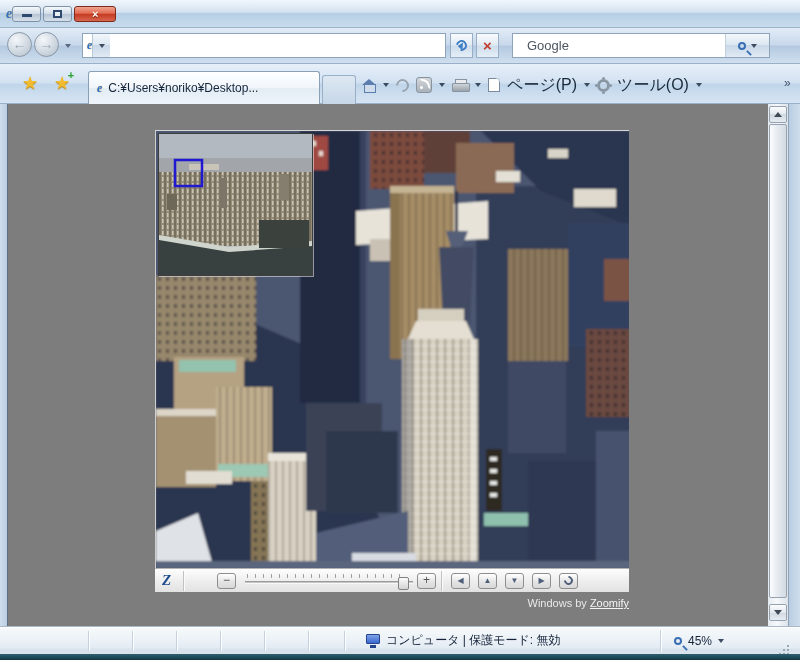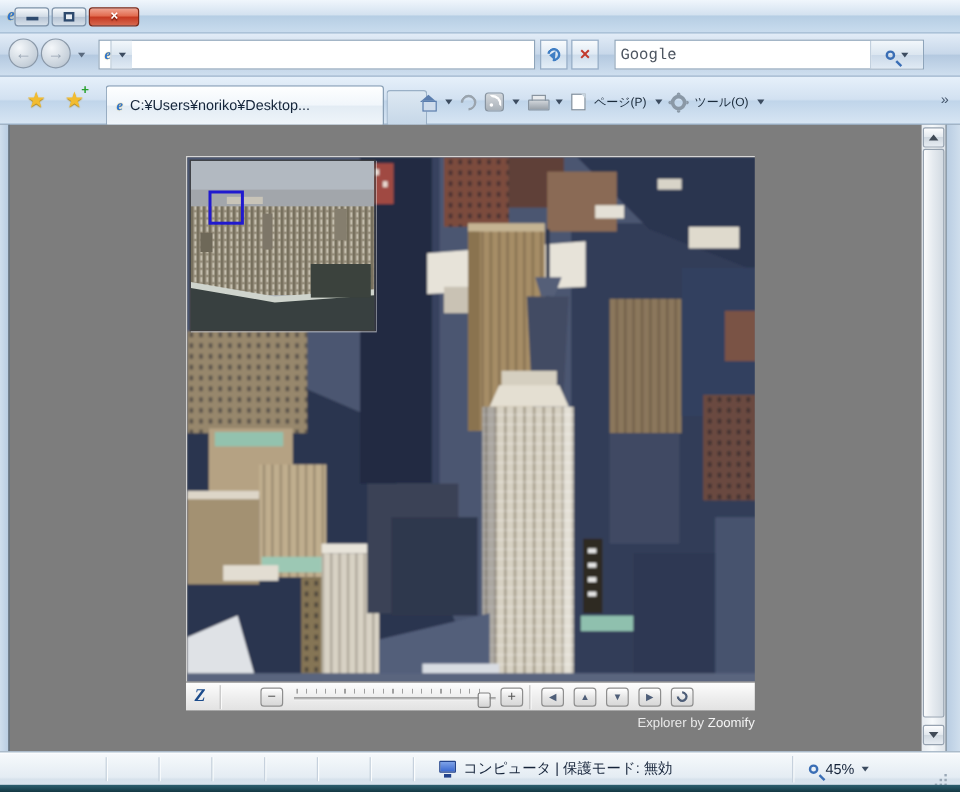--- a/index.html
+++ b/index.html
@@ -40,22 +40,22 @@
   .toolbtn { position:absolute; top:5px; width:23px; height:25px; border:1px solid #98aec6;
     background:linear-gradient(#f8fbfd,#e0eaf4 48%,#ceddec 52%,#e4eef7);
     display:flex; align-items:center; justify-content:center; }
   .refresh-ring { width:11px; height:11px; border:2px solid #3f7ec4; border-radius:50%;
     border-left-color:transparent; transform:rotate(-35deg); position:relative; }
   .refresh-ring:after { content:""; position:absolute; left:-4px; top:-2px;
     border:4px solid transparent; border-right:5px solid #3f7ec4; transform:rotate(40deg); }
   .stop-x { color:#c23b2e; font-size:15px; font-weight:bold; line-height:1; }
   .searchbox { left:512px; top:5px; width:258px; height:25px; background:#fff;
     border:1px solid #8ea4ba; display:flex; align-items:center; }
-  .search-input { flex:1; border:none; outline:none; font-family:Liberation Mono, monospace;
-    font-size:13px; color:#404040; padding-left:4px; background:transparent; }
+  .search-input { flex:1; border:none; outline:none; font-family:Liberation Sans, sans-serif;
+    font-size:13px; color:#404040; padding-left:14px; background:transparent; }
   .search-input::placeholder { color:#4d5560; opacity:1; }
   .search-right { width:44px; height:23px; background:linear-gradient(#f2f7fb,#dbe6f0 50%,#c9d8e8 50%,#e0eaf4);
     border-left:1px solid #c2d0de; display:flex; align-items:center; justify-content:center; gap:5px; }
   .magnifier { width:8px; height:8px; border:2px solid #3a6eb5; border-radius:50%; position:relative; }
   .magnifier:after { content:""; position:absolute; width:6px; height:2px; background:#3a6eb5;
     transform:rotate(45deg); left:6px; top:8px; }
 
   
   .commandbar { left:0; top:64px; width:800px; height:40px;
     background:linear-gradient(#e6f0fa,#d2e1f1 48%,#c0d5ea 52%,#d7e5f3);
@@ -63,22 +63,22 @@
   .star { position:absolute; top:8px; font-size:18px; color:#f2bc30; text-shadow:0 1px 1px #b08410; }
   .star .plus { position:absolute; right:-4px; top:-3px; font-size:11px; font-weight:bold; color:#27a02c; text-shadow:none; }
   .tab { position:absolute; left:88px; top:7px; width:232px; height:33px;
     background:linear-gradient(#feffff,#f1f6fb 48%,#e3ecf4 52%,#eff5fa);
     border:1px solid #8aa0b6; border-bottom:none; border-radius:3px 3px 0 0;
     display:flex; align-items:center; padding:0 8px; font-size:12px; color:#15253a; }
   .tab-label { margin-left:6px; white-space:nowrap; overflow:hidden;text-align:center; }
   .tabstub { position:absolute; left:322px; top:11px; width:34px; height:29px;
     background:linear-gradient(#dde8f2,#c6d7e8); border:1px solid #9ab0c6; border-bottom:none;
     border-radius:3px 3px 0 0; }
-  .cmdicons { position:absolute; left:350px; top:9px; height:24px; display:flex; align-items:center; gap:7px;
-    font-size:10px; color:#1a2a3a; }
+  .cmdicons { position:absolute; left:362px; top:9px; height:24px; display:flex; align-items:center; gap:7px;
+    font-size:16px; color:#1a2a3a; }
   .house { position:relative; width:14px; height:12px; }
   .house:before { content:""; position:absolute; left:0; top:0; border-left:7px solid transparent;
     border-right:7px solid transparent; border-bottom:6px solid #5b7eae; }
   .house:after { content:""; position:absolute; left:2px; top:5px; width:10px; height:7px;
     background:#cfdcec; border:1px solid #5b7eae; }
   .sync-ring { width:13px; height:13px; border:2px solid #9aa4ae; border-radius:50%; border-bottom-color:transparent; transform:rotate(45deg); }
   .rss-sq { width:16px; height:16px; border-radius:3px; border:1px solid #8894a0;
     background:linear-gradient(#d4d8dc,#a9b1b9); position:relative; }
   .rss-sq i { position:absolute; left:3px; bottom:3px; width:3px; height:3px; background:#fff; border-radius:50%; }
   .rss-sq:before { content:""; position:absolute; left:3px; bottom:3px; width:6px; height:6px;
@@ -113,21 +113,21 @@
   .zticks { position:absolute; left:92px; top:5px; width:157px; height:4px;
     background:repeating-linear-gradient(90deg,#a0a0a0 0,#a0a0a0 1px,transparent 1px,transparent 8px); }
   .zgroove { position:absolute; left:90px; top:12px; width:168px; height:3px; background:#c6c6c6;
     border-top:1px solid #9a9a9a; border-bottom:1px solid #f8f8f8; }
   .zthumb { position:absolute; left:243px; top:8px; width:11px; height:13px; border:1px solid #828282;
     border-radius:2px; background:linear-gradient(#fafafa,#d4d4d4); }
   .reset-ring { display:inline-block; width:9px; height:9px; border:2px solid #4e5e78; border-radius:50%;
     border-bottom-color:transparent; transform:rotate(135deg); margin-top:2px; }
 
   .powered { left:155px; top:493px; width:474px; text-align:right; font-size:11px; color:#e9e9e9; }
-  .powered a { color:#f4f4f4; cursor:pointer;text-align:center; }
+  .powered a { color:#f4f4f4; text-decoration:underline; cursor:pointer;text-align:center; }
 
   
   .scrollbar { left:768px; top:0; width:20px; height:522px;
     background:linear-gradient(90deg,#e6ebf0,#f6f9fb 45%,#dde3e9); }
   .scroll-btn { position:absolute; left:1px; width:18px; height:17px; border:1px solid #96a2b0; border-radius:2px;
     background:linear-gradient(#fcfdfe,#e2e8ee 50%,#d0d8e0 50%,#e6ecf2); display:flex; align-items:center; justify-content:center; }
   .tri-up-s { width:0; height:0; border-left:4px solid transparent; border-right:4px solid transparent; border-bottom:5px solid #404a56; }
   .tri-dn-s { width:0; height:0; border-left:4px solid transparent; border-right:4px solid transparent; border-top:5px solid #404a56; }
   .scroll-thumb { position:absolute; left:1px; top:20px; width:18px; height:474px; border:1px solid #96a2b0; border-radius:2px;
     background:linear-gradient(90deg,#fbfcfd,#e6ebf0 45%,#d2dae2); }
@@ -347,21 +347,21 @@
     <span class="zbtn sign" style="left:262px;">+</span>
     <span class="zsep" style="left:286px;"></span>
     <span class="zbtn" style="left:296px;">◀</span>
     <span class="zbtn" style="left:323px;">▲</span>
     <span class="zbtn" style="left:350px;">▼</span>
     <span class="zbtn" style="left:377px;">▶</span>
     <span class="zbtn" style="left:404px;"><span class="reset-ring"></span></span>
   </div>
 
   <div class="abs powered">
-    <span>Explorer by</span>
+    <span>Windows by</span>
     <a>Zoomify</a>
   </div>
 
   <div class="abs scrollbar">
     <span class="scroll-btn" style="top:2px;">
         <span class="tri-up-s"></span>
       </span>
     <span class="scroll-thumb"></span>
     <span class="scroll-btn" style="top:500px;">
         <span class="tri-dn-s"></span>

